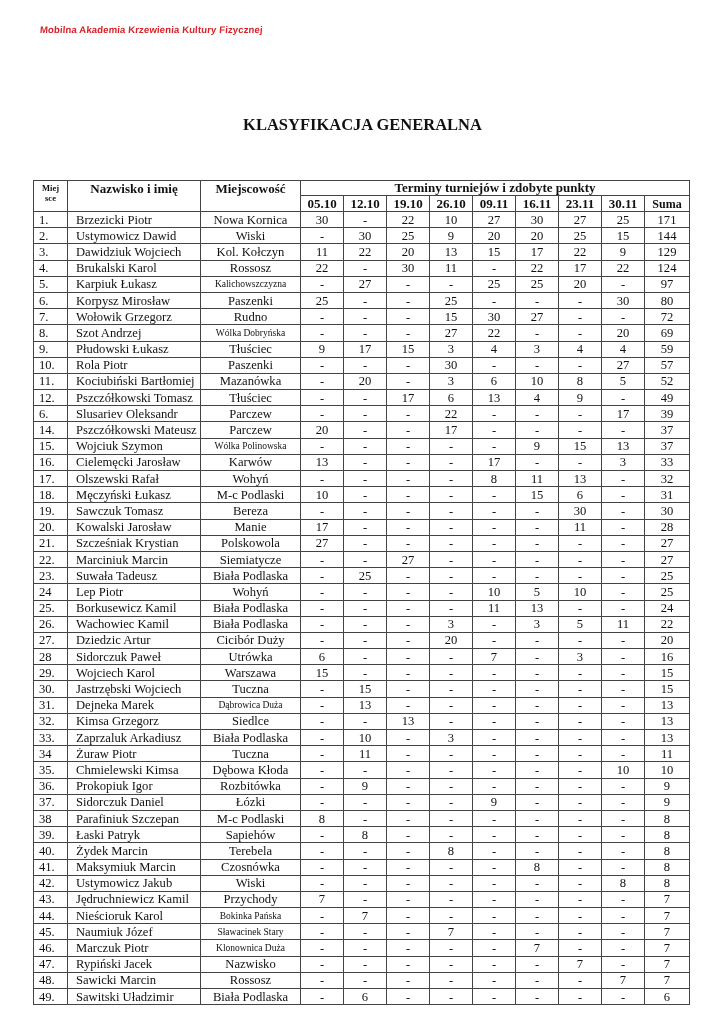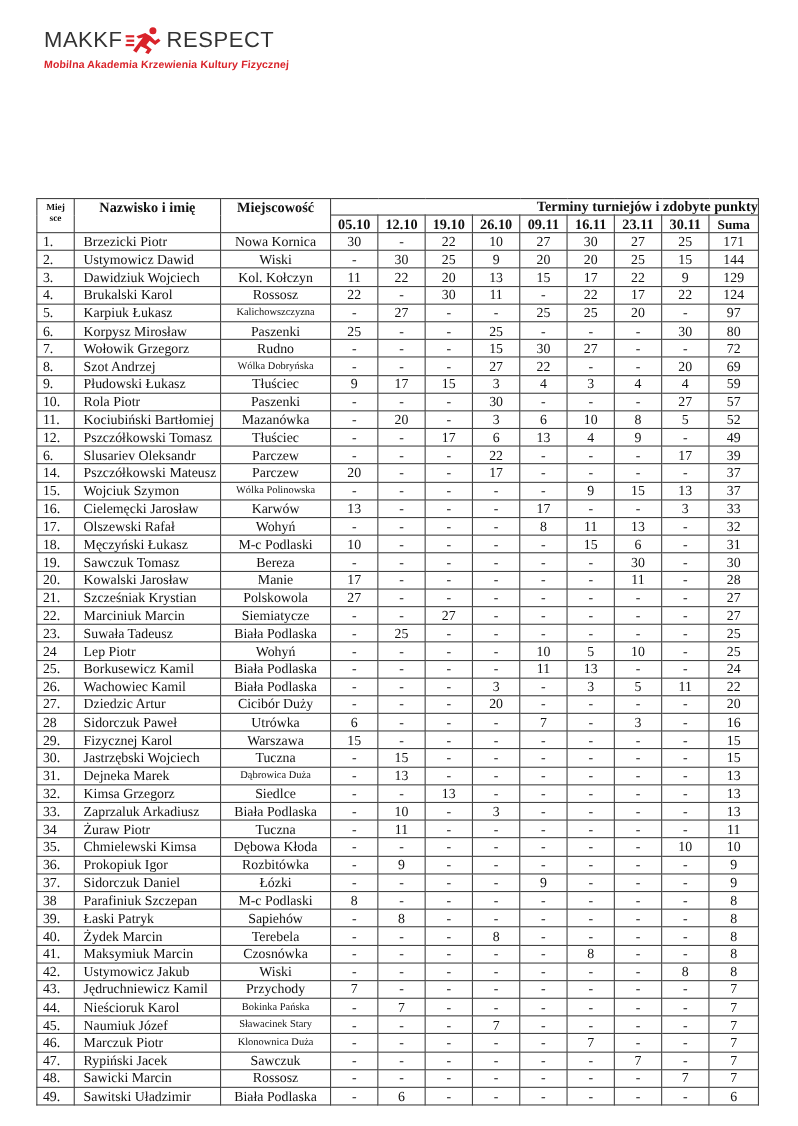--- a/index.html
+++ b/index.html
@@ -12,51 +12,39 @@
   .titles { position: absolute; left: 0; top: 115px; width: 725px; text-align: center; }
   .t1 { font-size: 16.5px; font-weight: bold; line-height: 20px; }
   .t2 { font-size: 16.5px; font-weight: bold; line-height: 21px; }
   .t3 { font-size: 14px; font-weight: bold; line-height: 21px; }
   table { position: absolute; left: 33px; top: 180px; border-collapse: collapse; font-size: 12.6px; }
   td, th { border: 1px solid #444; padding: 0; height: 15.2px; line-height: 14px; }
   th { font-weight: bold; text-align: center; }
   .h-miej { width: 33px; font-size: 8.5px; line-height: 10px; vertical-align: top; padding-top: 2px; margin-top: 24px; }
   .h-name { width: 132px; vertical-align: top; font-size: 13px; padding-top: 1px; }
   .h-city { width: 99px; vertical-align: top; font-size: 13px; padding-top: 1px; }
-  .h-group { font-size: 13px; height: 14px; text-align: right; }
+  .h-group { font-size: 13px; height: 14px; }
   .h-date { width: 42px; font-size: 13px; height: 15px; }
   .h-suma { width: 44px; font-size: 12px; }
   td.pos { padding-left: 5px; text-align: left; }
   td.name { padding-left: 8px; text-align: left; white-space: nowrap; }
   td.city { text-align: center; white-space: nowrap; }
   td.city.small { font-size: 9.5px; }
   td.pt { text-align: center; }
   td.sum { text-align: center; }
 </style>
 </head>
 <body>
 
 <div class="logo">
-  <div class="logo-top">
-    <span class="logo-word">MAKKF</span>
-    <svg class="logo-runner" viewBox="0 0 34 26">
-      <g fill="#d9232a">
-        <rect x="0" y="8" width="8" height="2"></rect>
-        <rect x="1" y="12" width="7" height="2"></rect>
-        <rect x="0" y="16" width="8" height="2"></rect>
-        <circle cx="25" cy="4" r="3.2"></circle>
-        <path d="M10 9 L18 6 L23 9 L27 13 L30 11 L32 13 L27 17 L22 13 L19 17 L24 21 L21 25 L18 24 L20 21 L14 18 L10 24 L7 22 L13 14 L16 10 L12 11 Z"></path>
-      </g>
-    </svg>
-    <span class="logo-word">RESPECT</span>
-  </div>
   <div class="logo-sub">Mobilna Akademia Krzewienia Kultury Fizycznej</div>
 </div>
 
 <div class="titles">
+  <div class="t1">KLASYFIKACJA GENERALNA</div>
 </div>
 
 <table>
   <thead>
     <tr>
       <th class="h-miej" rowspan="2">
         <span>Miej</span><br>
         <span>sce</span>
       </th>
       <th class="h-name" rowspan="2">Nazwisko i imię</th>
@@ -463,21 +451,21 @@
         <td class="pt">-</td>
         <td class="pt">-</td>
         <td class="pt">7</td>
         <td class="pt">-</td>
         <td class="pt">3</td>
         <td class="pt">-</td>
         <td class="sum">16</td>
       </tr>
       <tr>
         <td class="pos">29.</td>
-        <td class="name">Fizycznej Karol</td>
+        <td class="name">Wojciech Karol</td>
         <td class="city">Warszawa</td>
         <td class="pt">15</td>
         <td class="pt">-</td>
         <td class="pt">-</td>
         <td class="pt">-</td>
         <td class="pt">-</td>
         <td class="pt">-</td>
         <td class="pt">-</td>
         <td class="pt">-</td>
         <td class="sum">15</td>
@@ -716,21 +704,21 @@
         <td class="pt">-</td>
         <td class="pt">-</td>
         <td class="pt">7</td>
         <td class="pt">-</td>
         <td class="pt">-</td>
         <td class="sum">7</td>
       </tr>
       <tr>
         <td class="pos">47.</td>
         <td class="name">Rypiński Jacek</td>
-        <td class="city">Sawczuk</td>
+        <td class="city">Nazwisko</td>
         <td class="pt">-</td>
         <td class="pt">-</td>
         <td class="pt">-</td>
         <td class="pt">-</td>
         <td class="pt">-</td>
         <td class="pt">-</td>
         <td class="pt">7</td>
         <td class="pt">-</td>
         <td class="sum">7</td>
       </tr>

